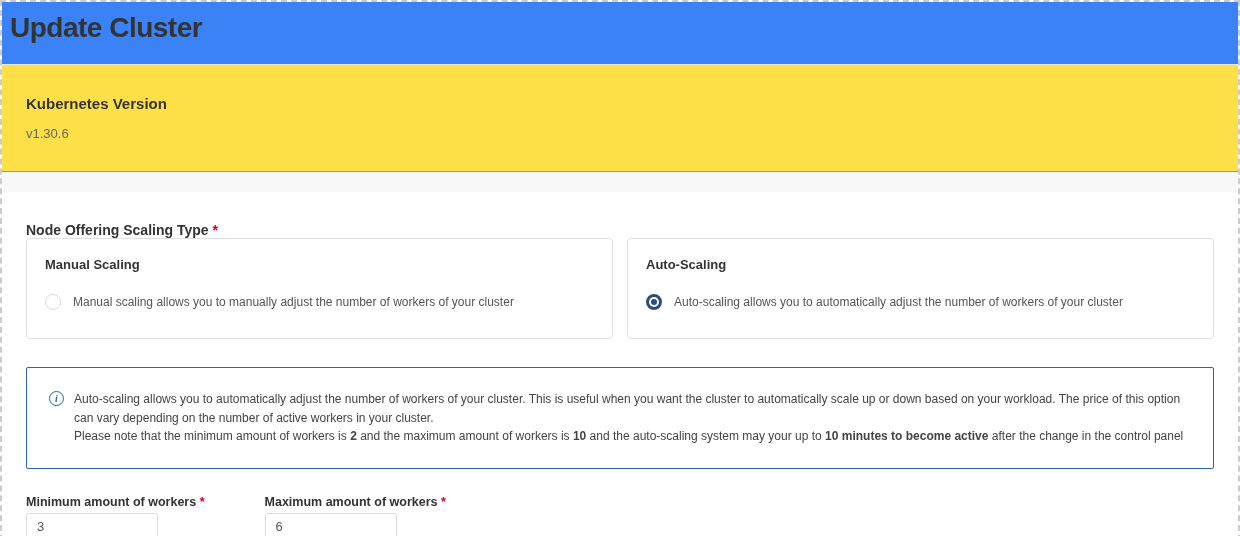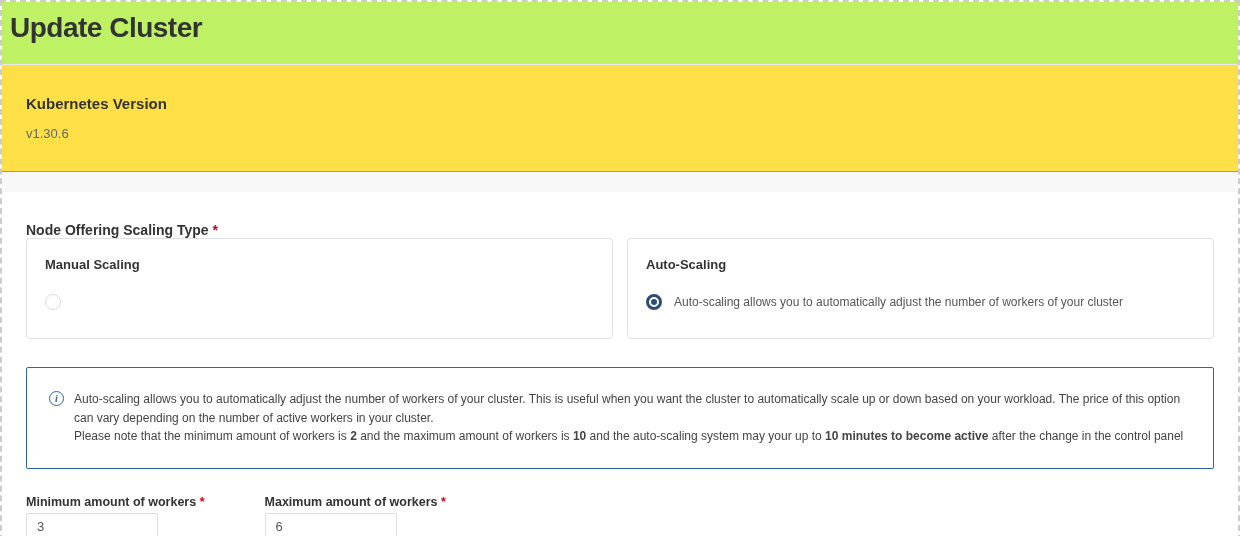--- a/index.html
+++ b/index.html
@@ -13,21 +13,21 @@
       width: 1240px;
       color: #3a3a3a;
     }
     .page {
       border: 2px dashed #ccc;
       border-bottom: none;
       background: #fff;
     }
     .header {
       padding: 10px 8px 20px 8px;
-      background: #bef264;
+      background: #3b82f6;
       border-bottom: 1px solid #e8e8e8;
     }
     .header h1 {
       font-size: 28px;
       font-weight: 600;
       color: #333;
       letter-spacing: -0.5px;
     }
     .info-section {
       background: #fde047;
@@ -197,20 +197,21 @@
   <div class="content-section">
     <div class="field-label">
       <span>Node Offering Scaling Type</span> <span class="req">*</span>
     </div>
 
     <div class="scaling-options">
       <div class="scaling-card">
         <div class="scaling-card-title">Manual Scaling</div>
         <div class="scaling-card-row">
           <div class="radio radio-unchecked"></div>
+          <div class="scaling-card-desc">Manual scaling allows you to manually adjust the number of workers of your cluster</div>
         </div>
       </div>
 
       <div class="scaling-card">
         <div class="scaling-card-title">Auto-Scaling</div>
         <div class="scaling-card-row">
           <div class="radio radio-checked"></div>
           <div class="scaling-card-desc">Auto-scaling allows you to automatically adjust the number of workers of your cluster</div>
         </div>
       </div>

